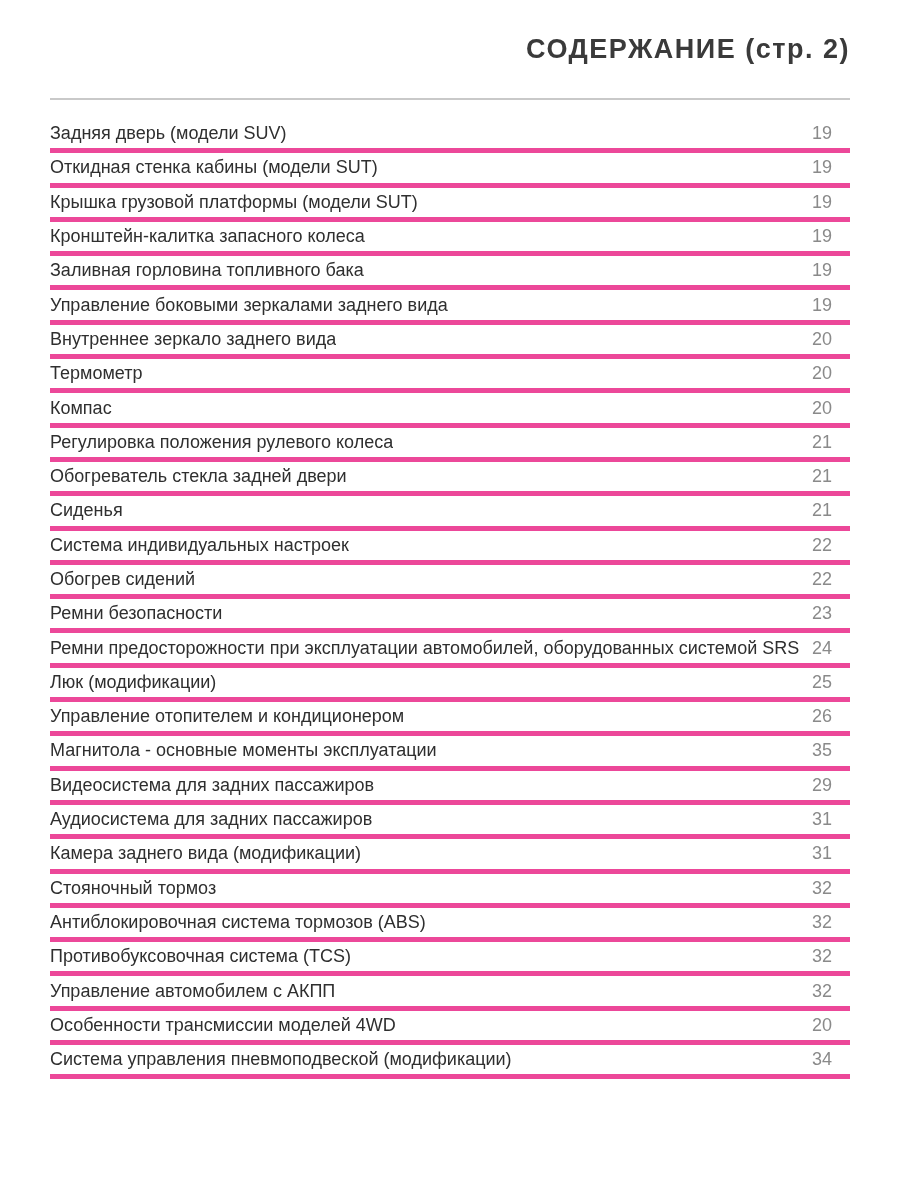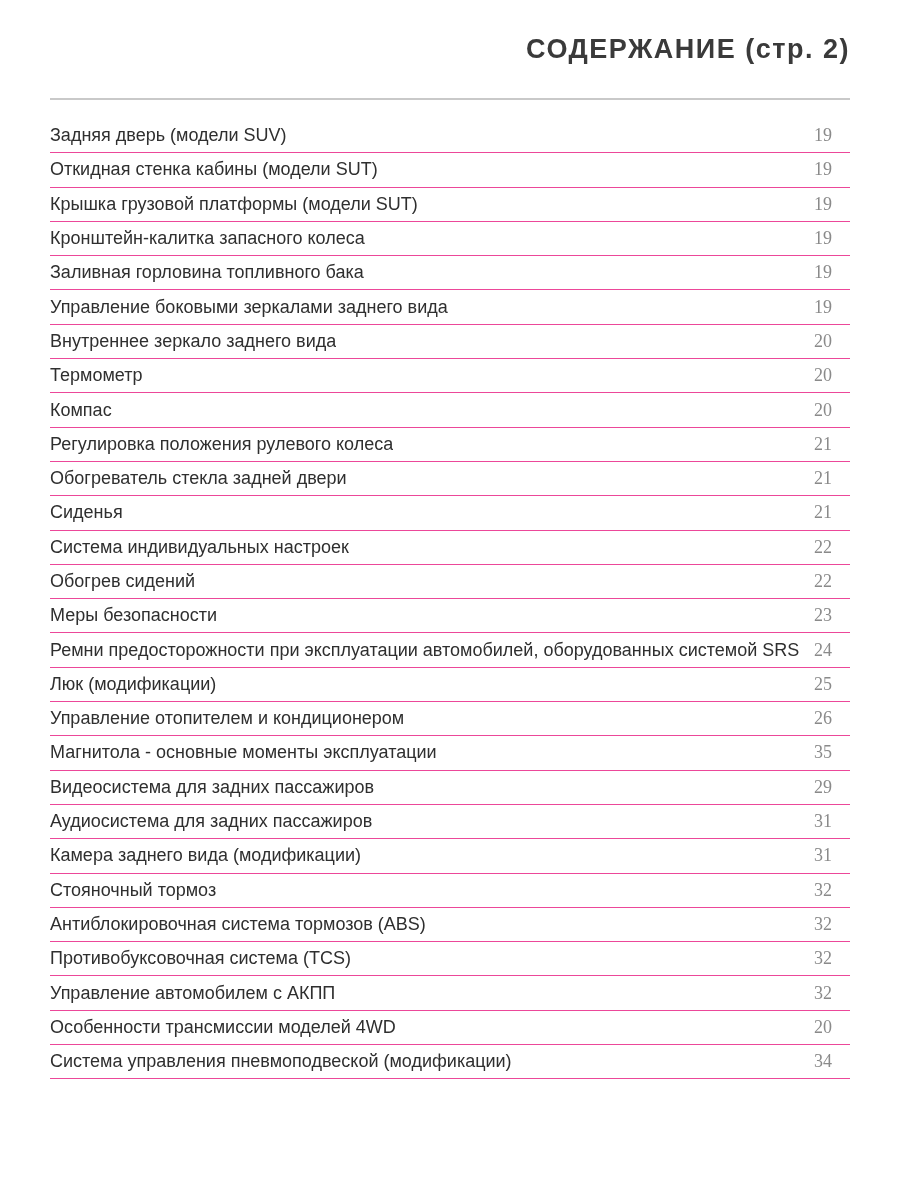--- a/index.html
+++ b/index.html
@@ -31,37 +31,36 @@
     background: #c9c9c9;
   }
   .toc {
     margin-top: 19px;
   }
   .toc-row {
     display: flex;
     align-items: center;
     justify-content: space-between;
     height: 34.3px;
-    border-bottom: 1px solid #ec4899;
+    border-bottom: 5px solid #ec4899;
     cursor: default;
   }
   .toc-label {
     font-size: 18px;
     color: #2f2f2f;
     white-space: nowrap;
     overflow: hidden;
   }
   .toc-page {
     font-size: 18px;
     color: #8a8a8a;
     padding-right: 18px;
     padding-left: 8px;
     text-align: right;
     flex-shrink: 0;
-    font-family: Liberation Serif, serif;
   }
   .footer {
     position: absolute;
     bottom: 42px;
     left: 0;
     width: 100%;
     text-align: center;
     font-size: 16px;
     line-height: 1;
     color: #a8a8a8;
@@ -140,21 +139,21 @@
     <span class="toc-label">Система индивидуальных настроек</span>
     <span class="toc-page">22</span>
   </div>
 
   <div class="toc-row">
     <span class="toc-label">Обогрев сидений</span>
     <span class="toc-page">22</span>
   </div>
 
   <div class="toc-row">
-    <span class="toc-label">Меры безопасности</span>
+    <span class="toc-label">Ремни безопасности</span>
     <span class="toc-page">23</span>
   </div>
 
   <div class="toc-row">
     <span class="toc-label">Ремни предосторожности при эксплуатации автомобилей, оборудованных системой SRS</span>
     <span class="toc-page">24</span>
   </div>
 
   <div class="toc-row">
     <span class="toc-label">Люк (модификации)</span>

